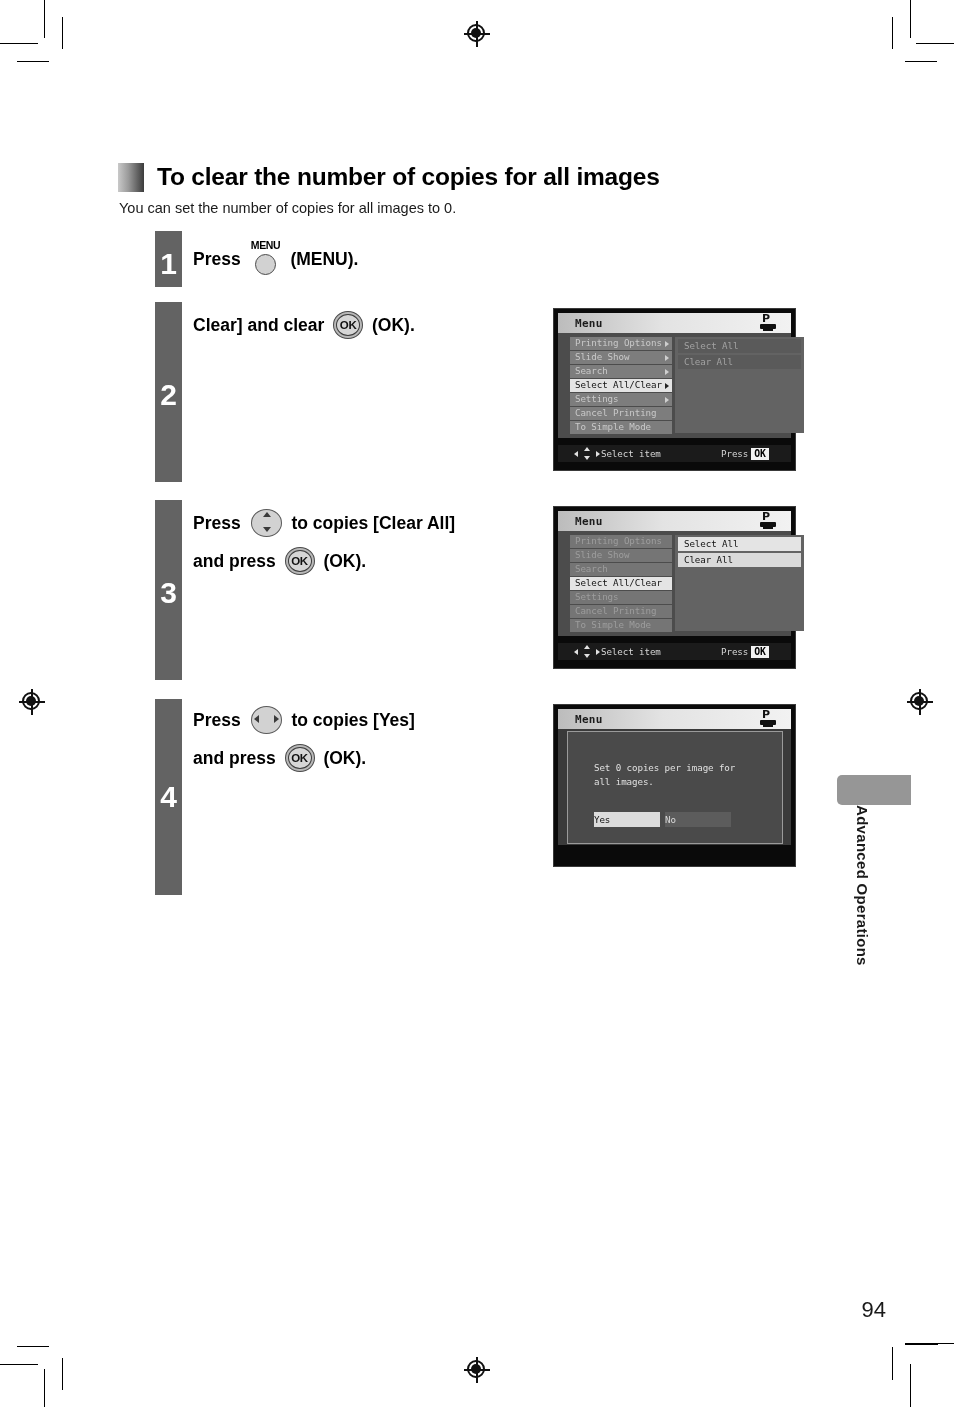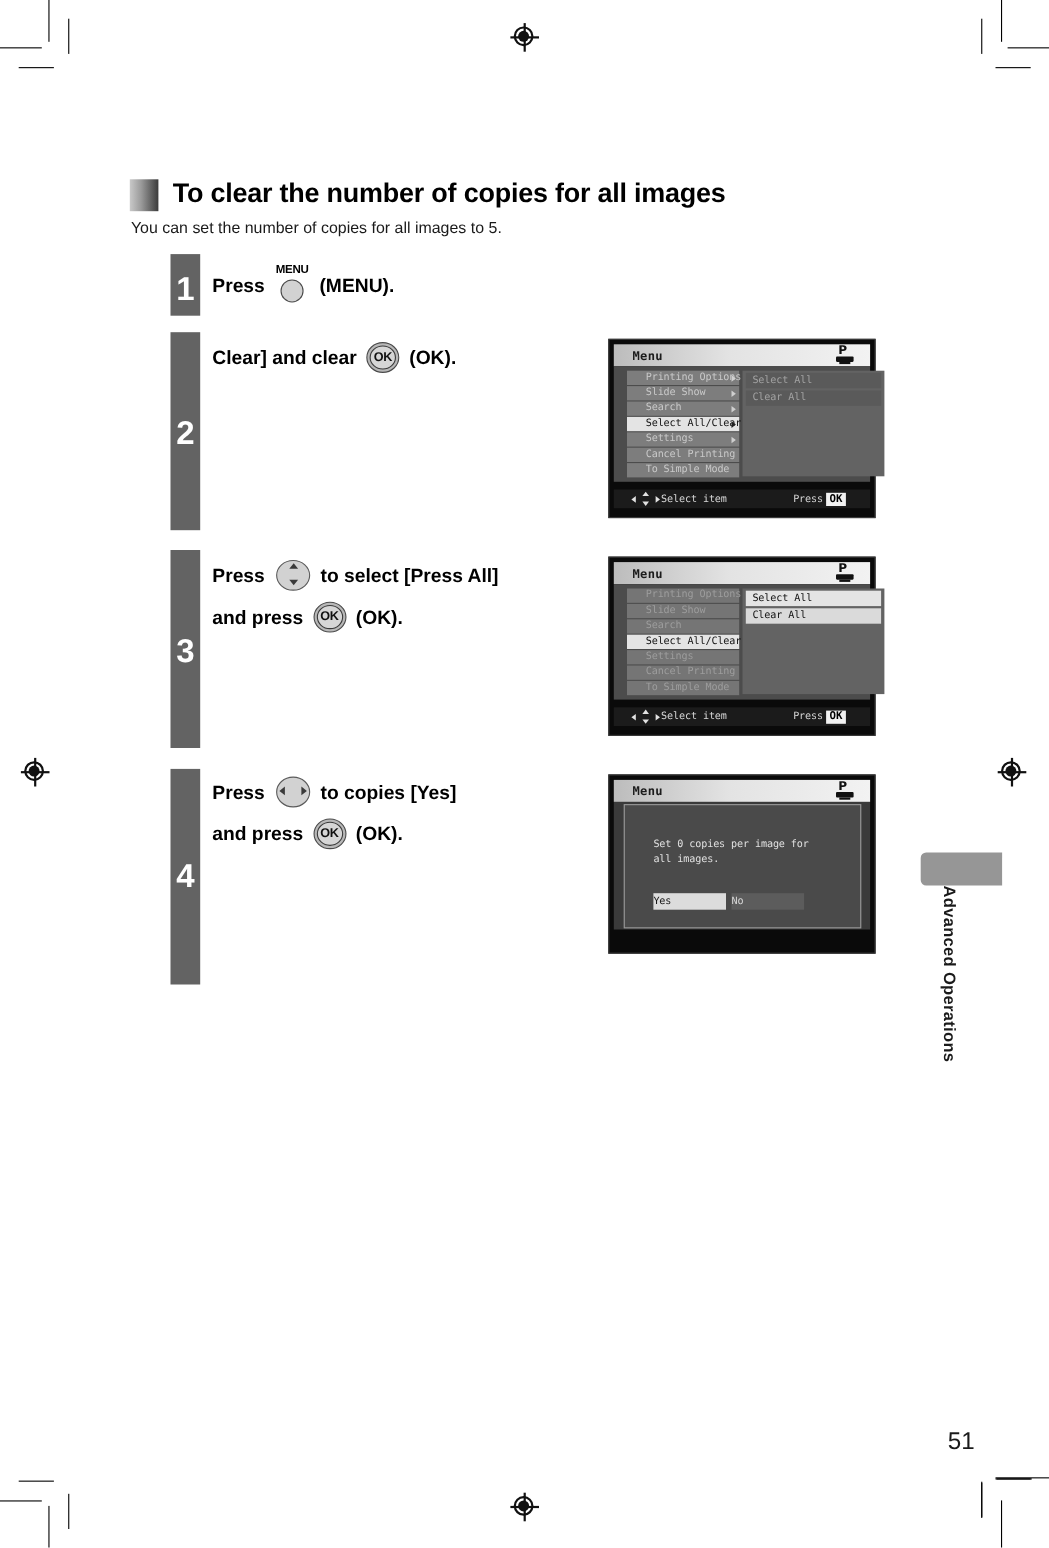--- a/index.html
+++ b/index.html
@@ -217,21 +217,21 @@
   }
   .mrow {
     position: relative;
     height: 12.7px;
     margin-bottom: 1.4px;
     background: #7d7d7d;
     font-family: "DejaVu Sans Mono", monospace;
     font-size: 9.2px;
     line-height: 12.7px;
     color: #c9c9c9;
-    padding-left: 17px;
+    padding-left: 5px;
     box-sizing: border-box;
     letter-spacing: -0.1px;
     white-space: nowrap;
   }
   .mrow.dim { background: #757575; color: #9d9d9d; }
   .mrow.sel { background: #e4e4e4; color: #111; }
   .mrow .chev {
     position: absolute; right: 3px; top: 3.5px;
     width: 0; height: 0;
     border-top: 3px solid transparent;
@@ -398,21 +398,21 @@
     <div class="ring"></div>
     <div class="dot"></div>
 </div>
 
 <div class="page">
 
   <div class="heading-row">
     <div class="heading-square"></div>
     <div class="heading-text">To clear the number of copies for all images</div>
   </div>
-  <div class="subtitle">You can set the number of copies for all images to 5.</div>
+  <div class="subtitle">You can set the number of copies for all images to 0.</div>
 
   <div class="step" style="left:155px;top:231px;width:420px;height:56px;">
     <div class="step-bar" style="height:56px;"></div>
     <div class="step-num" style="top:18px;">1</div>
     <div class="step-body" style="top:0px;line-height:56px;">
       <span class="step-line">
         <span>Press </span><span class="btn-inline menu-btn"><span class="lbl">MENU</span><span class="circ"></span></span><span> (MENU).</span>
       </span>
     </div>
   </div>
@@ -464,21 +464,21 @@
         <span class="ok-chip">OK</span>
       </span>
     </div>
   </div>
 
   <div class="step" style="left:155px;top:500px;width:420px;height:180px;">
     <div class="step-bar" style="height:180px;"></div>
     <div class="step-num" style="top:78px;">3</div>
     <div class="step-body" style="top:4px;">
       <span class="step-line">
-        <span>Press </span><span class="btn-inline pad-btn"><span class="circ"></span><i class="ar up"></i><i class="ar dn"></i></span><span> to select [Press All]</span>
+        <span>Press </span><span class="btn-inline pad-btn"><span class="circ"></span><i class="ar up"></i><i class="ar dn"></i></span><span> to copies [Clear All]</span>
       </span>
       <span class="step-line">
         <span>and press </span><span class="btn-inline ok-btn"><span class="ring"></span><span class="inner">OK</span></span><span> (OK).</span>
       </span>
     </div>
   </div>
 
   <div class="lcd" style="left:553px;top:506px;">
     <div class="lcd-top">
       <div class="lcd-title">Menu</div>
@@ -549,15 +549,15 @@
       <div class="dlg-btns">
         <div class="dlg-btn sel">Yes</div>
         <div class="dlg-btn">No</div>
       </div>
     </div>
   </div>
 
   <div class="side-tab"></div>
   <div class="side-label">Advanced Operations</div>
 
-  <div class="page-number">51</div>
+  <div class="page-number">94</div>
 
 </div>
 
 </body></html>

